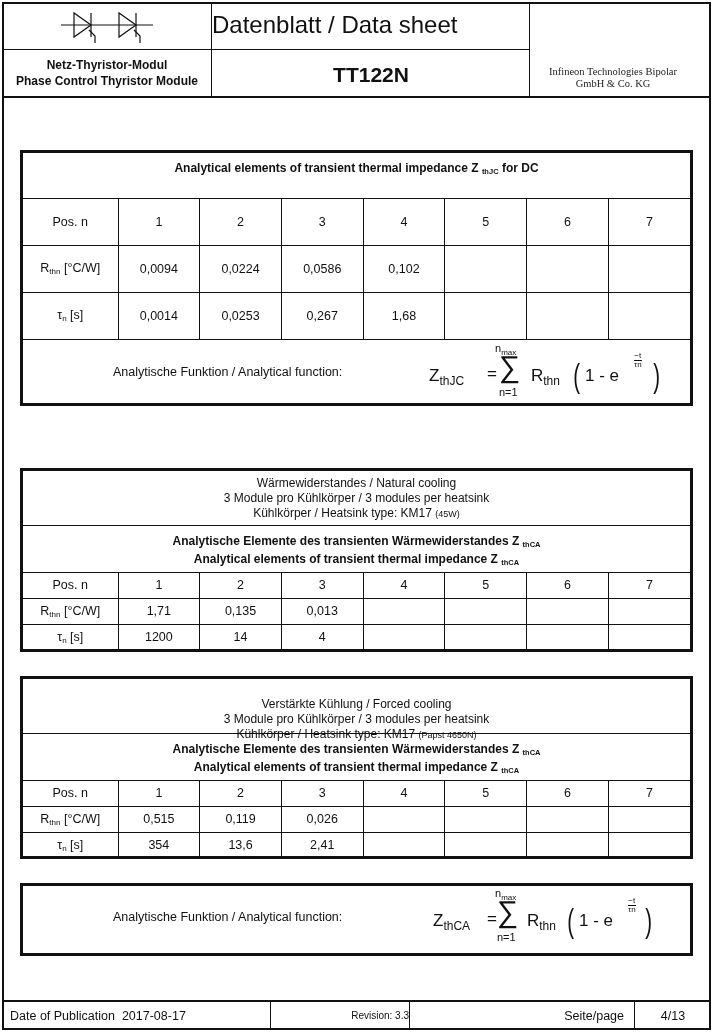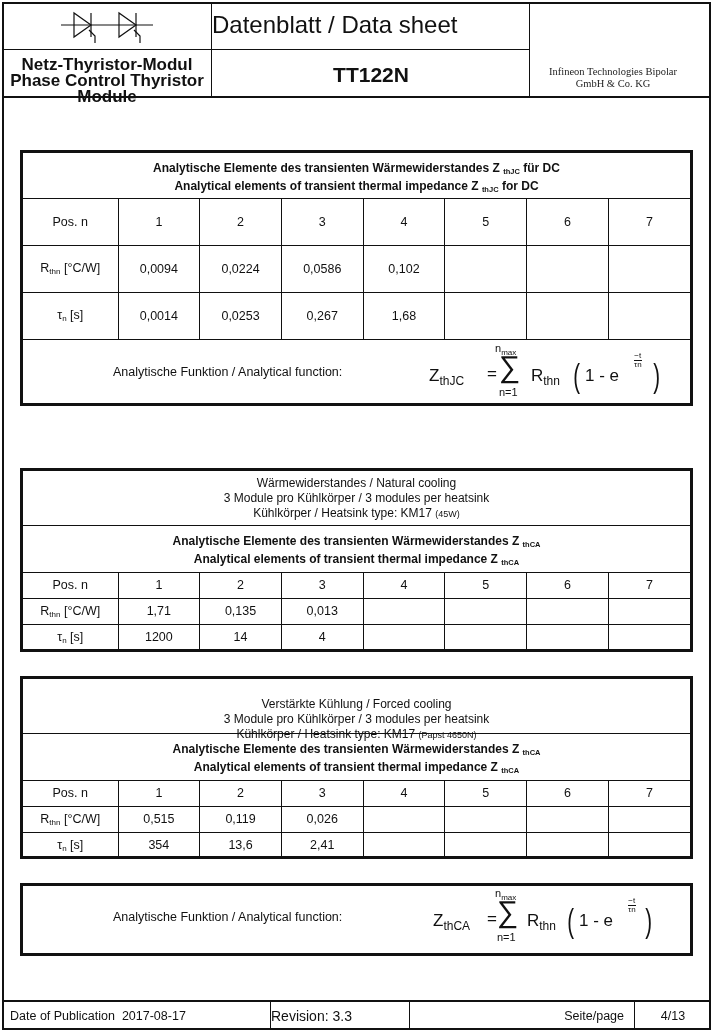--- a/index.html
+++ b/index.html
@@ -9,21 +9,21 @@
     .page-frame {
       position: absolute; left: 2px; top: 2px; width: 709px; height: 1028px;
       border: 2px solid #111;
     }
 
     
     .header { position: absolute; left: 2px; top: 2px; width: 709px; height: 96px; border-bottom: 2px solid #111; }
     .hdr-left { position: absolute; left: 0; top: 0; width: 210px; height: 94px; border-right: 1px solid #111; }
     .hdr-symbol { position: absolute; left: 0; top: 0; width: 210px; height: 48px; border-bottom: 1px solid #111; }
     .hdr-symbol svg { position: absolute; left: 55px; top: 8px; }
-    .hdr-module { position: absolute; left: 0; top: 49px; width: 210px; height: 45px; text-align: center; font-weight: bold; font-size: 17px; line-height: 16px; padding-top: 6px; }
+    .hdr-module { position: absolute; left: 0; top: 49px; width: 210px; height: 45px; text-align: center; font-weight: bold; font-size: 12px; line-height: 16px; padding-top: 6px; }
     .hdr-mid { position: absolute; left: 210px; top: 0; width: 318px; height: 94px; border-right: 1px solid #111; }
     .hdr-title { position: absolute; left: 0; top: 0; width: 318px; height: 48px; border-bottom: 1px solid #111; text-align: left; font-size: 24px; line-height: 46px; }
     .hdr-part { position: absolute; left: 0; top: 49px; width: 318px; height: 45px; text-align: center; font-weight: bold; font-size: 21px; line-height: 48px; }
     .hdr-right { position: absolute; left: 529px; top: 0; width: 178px; height: 94px; }
     .logo { position: absolute; left: 36px; top: 8px; width: 110px; height: 44px; }
     .logo-text { position: absolute; left: 16px; top: 6px; font-size: 24px; color: #1d5fa8; font-weight: normal; letter-spacing: -0.3px; font-family: "DejaVu Sans", sans-serif; transform: scaleX(0.85); transform-origin: left; }
     .company { position: absolute; left: 0; top: 64px; width: 164px; text-align: center; font-size: 10.5px; line-height: 12px; color: #222; font-family: Liberation Serif, serif; }
 
     
     .block { position: absolute; left: 20px; width: 673px; border: 3px solid #111; background: #fff; }
@@ -50,21 +50,21 @@
     .formula .r { position: absolute; top: 24px; white-space: nowrap; }
     .formula .r sub { font-size: 12px; vertical-align: -4px; }
     .formula .paren { position: absolute; top: 16px; font-size: 34px; line-height: 34px; font-weight: 100; transform: scaleX(0.6); }
     .formula .one { position: absolute; top: 24px; white-space: nowrap; }
     .formula .exp { position: absolute; top: 10px; font-size: 8px; text-align: center; line-height: 8px; }
 
     
     .footer { position: absolute; left: 2px; top: 1000px; width: 709px; height: 30px; border-top: 2px solid #111; font-size: 12.5px; }
     .footer div { position: absolute; top: 0; height: 28px; line-height: 28px; }
     .f-date { left: 8px; }
-    .f-rev { left: 268px; width: 140px; text-align: left; border-left: 1px solid #111; border-right: 1px solid #111; left: 268px; font-size: 14px; line-height: 24px; }
+    .f-rev { left: 268px; width: 140px; text-align: right; border-left: 1px solid #111; border-right: 1px solid #111; left: 268px; font-size: 10px; line-height: 24px; }
     .f-seite { left: 408px; width: 224px; text-align: right; padding-right: 10px; }
     .f-page { left: 632px; width: 77px; text-align: center; border-left: 1px solid #111; }
   </style>
 </head>
 <body>
 
 <div class="page-frame"></div>
 
 <div class="header">
   <div class="hdr-left">
@@ -91,21 +91,20 @@
   <div class="hdr-right">
     <div class="company">
       <div>Infineon Technologies Bipolar</div>
       <div>GmbH &amp; Co. KG</div>
     </div>
   </div>
 </div>
 
 <div class="block" style="top:150px;height:256px;">
   <div class="caption bold" style="height:46px;padding-top:8px;">
-    <div><span>Analytische Elemente des transienten Wärmewiderstandes Z</span> <sub>thJC</sub> <span>für DC</span></div>
     <div><span>Analytical elements of transient thermal impedance Z</span> <sub>thJC</sub> <span>for DC</span></div>
   </div>
   <table class="grid">
     <tbody>
         <tr style="height:46px;">
       <td>Pos. n</td>
       <td>1</td>
       <td>2</td>
       <td>3</td>
       <td>4</td>

